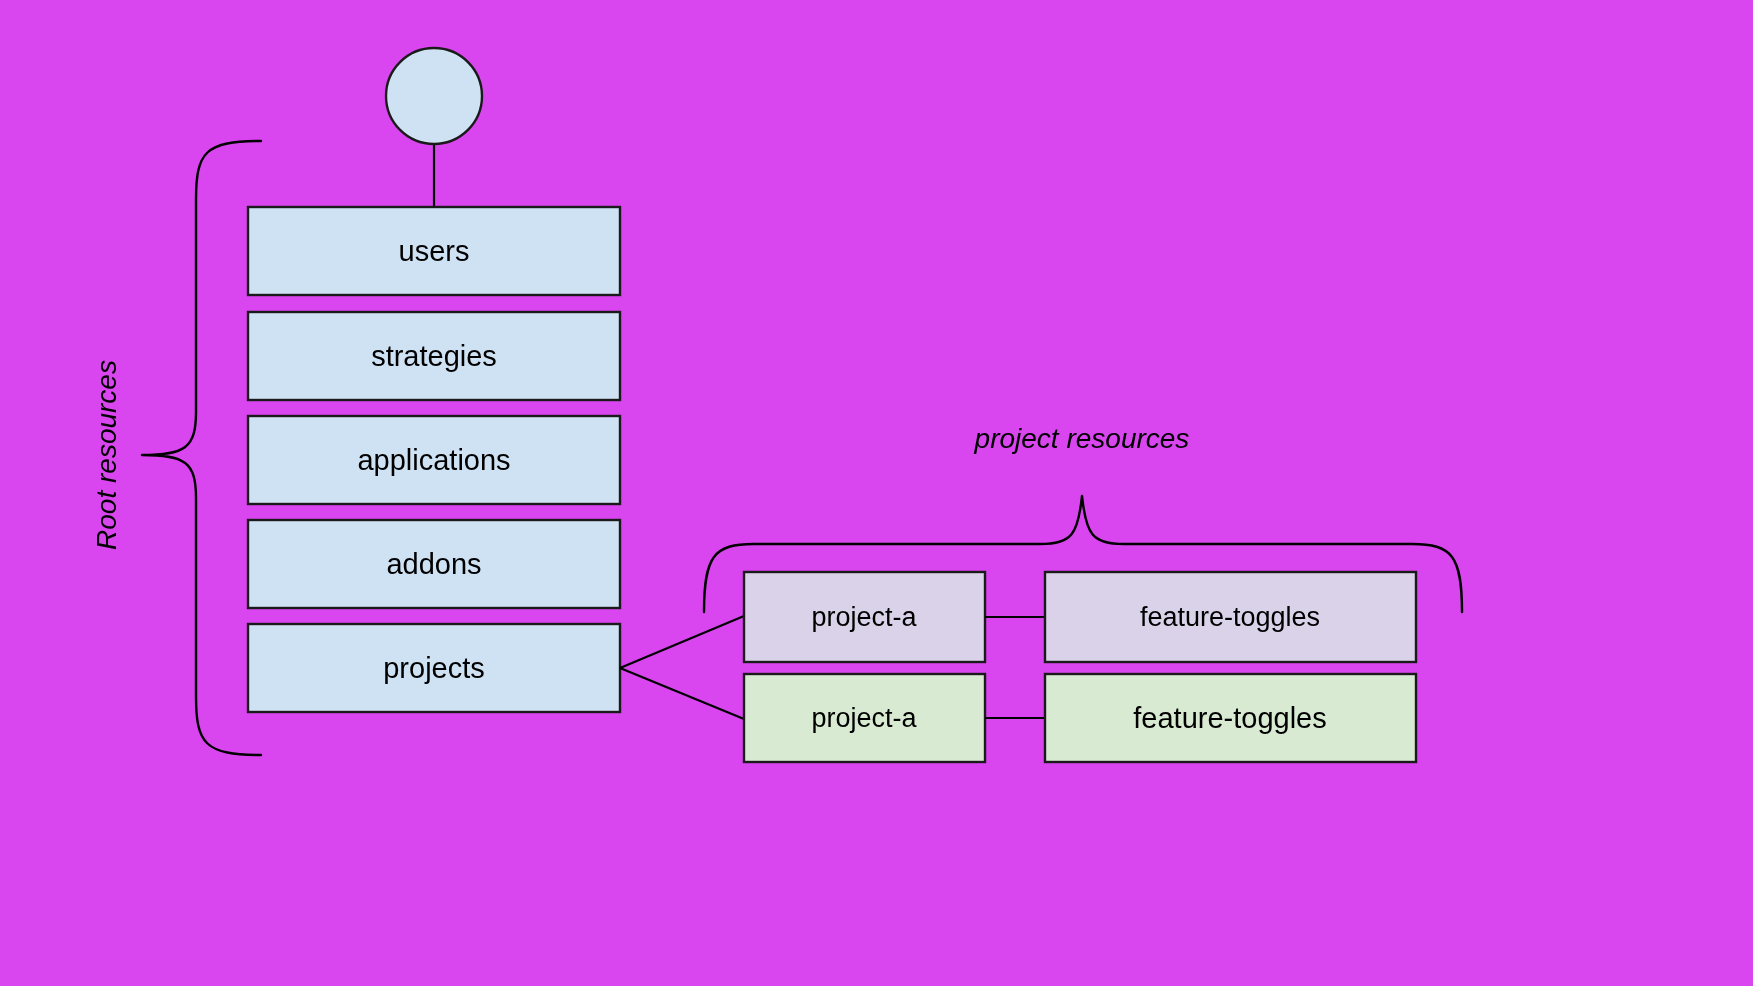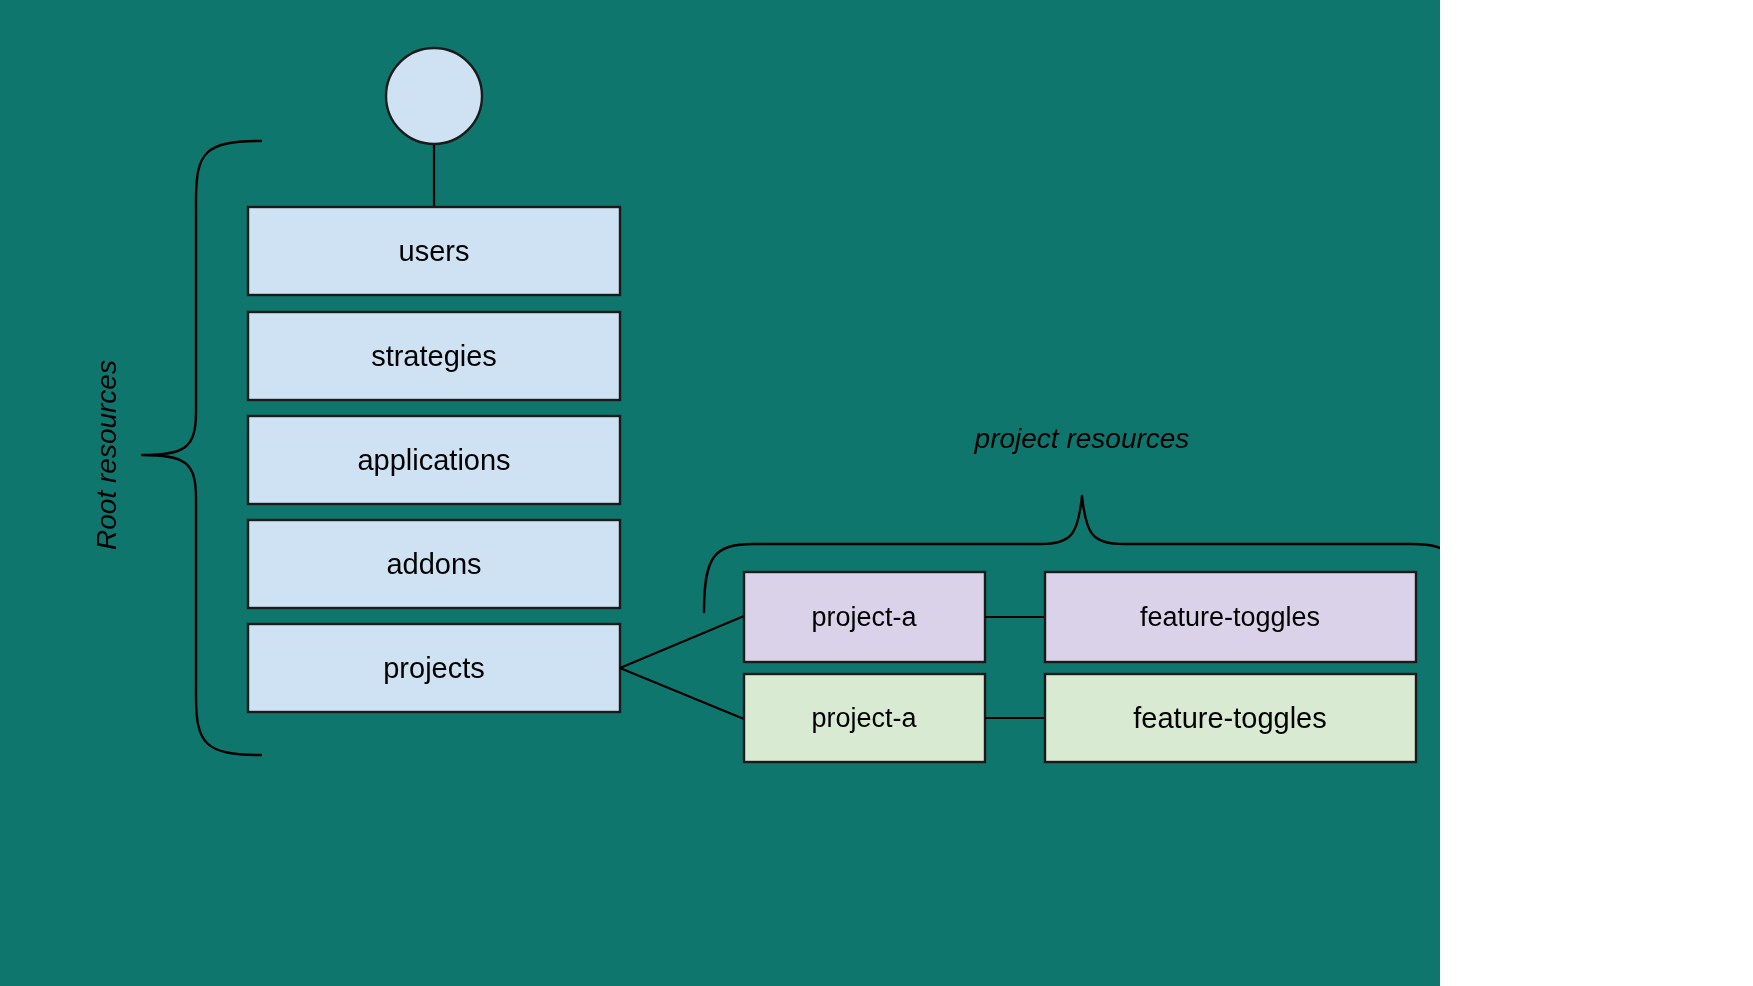--- a/index.html
+++ b/index.html
@@ -5,23 +5,23 @@
   html, body {
     margin: 0;
     padding: 0;
     background: #ffffff;
   }
   body {
     font-family: "Liberation Sans", sans-serif;
   }
   #canvas {
     position: relative;
-    width: 1440px;
+    width: 1753px;
     height: 986px;
-    background: #0f766e;
+    background: #d946ef;
     overflow: hidden;
   }
   #diagram-svg {
     position: absolute;
     left: 0;
     top: 0;
     width: 1753px;
     height: 986px;
   }
   .node-label {

